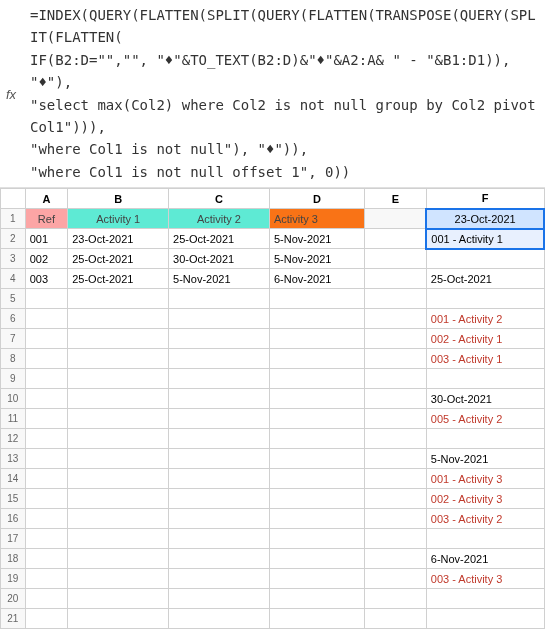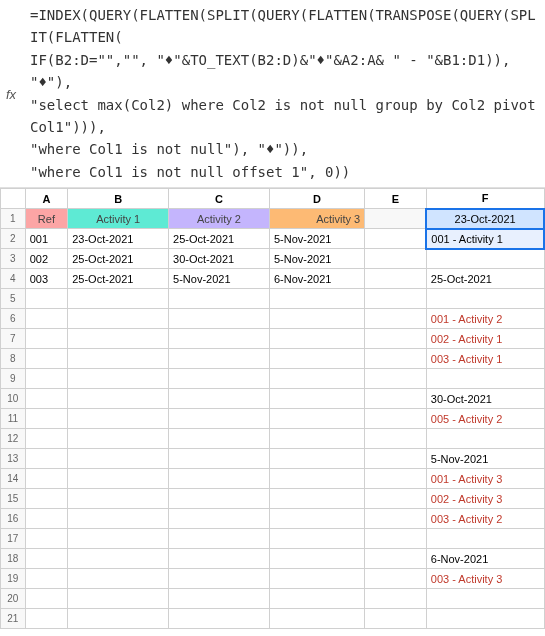--- a/index.html
+++ b/index.html
@@ -124,22 +124,22 @@
           <th class="col-d header-row">D</th>
           <th class="col-e header-row">E</th>
           <th class="col-f header-row">F</th>
         </tr>
       </thead>
       <tbody>
         <tr>
           <td class="row-num">1</td>
           <td class="data-cell" style="background: #fca5a5; color: rgb(68, 68, 68); text-align: center;">Ref</td>
           <td class="data-cell" style="background: #5eead4; color: rgb(68, 68, 68); text-align: center;">Activity 1</td>
-          <td class="data-cell" style="background: #c4b5fd; color: rgb(68, 68, 68); text-align: center;">Activity 2</td>
-          <td class="data-cell" style="background: #fdba74; color: rgb(68, 68, 68); text-align: right;">Activity 3</td>
+          <td class="data-cell" style="background: #5eead4; color: rgb(68, 68, 68); text-align: center;">Activity 2</td>
+          <td class="data-cell" style="background: #f97316; color: rgb(68, 68, 68); text-align: left;">Activity 3</td>
           <td class="data-cell" style="background: rgb(248, 248, 248); color: rgb(68, 68, 68); text-align: center;"></td>
           <td class="col-f-header" style="text-align: center;">23-Oct-2021</td>
         </tr>
         <tr>
           <td class="row-num">2</td>
           <td class="data-cell">001</td>
           <td class="data-cell">23-Oct-2021</td>
           <td class="data-cell">25-Oct-2021</td>
           <td class="data-cell">5-Nov-2021</td>
           <td class="data-cell"></td>

